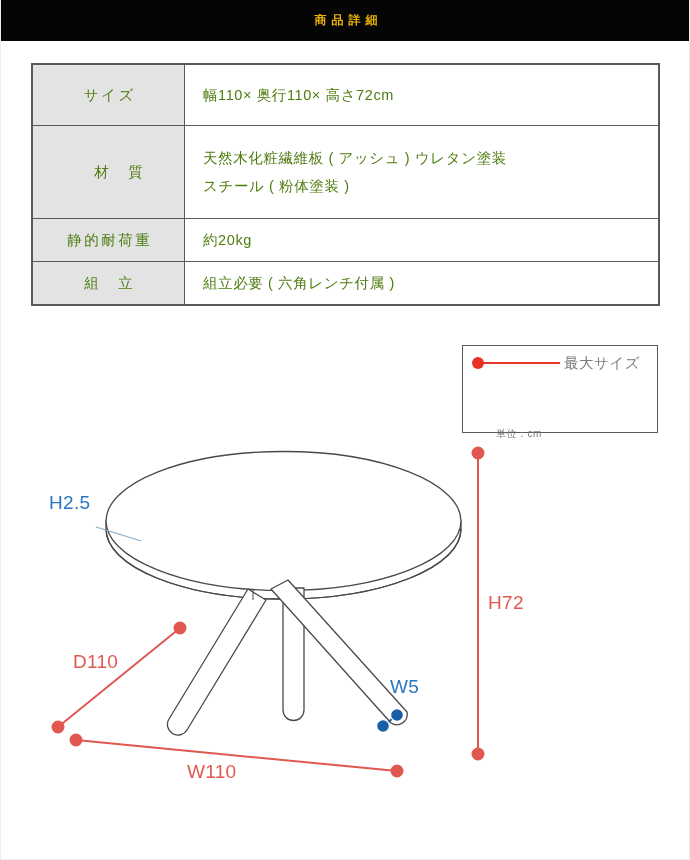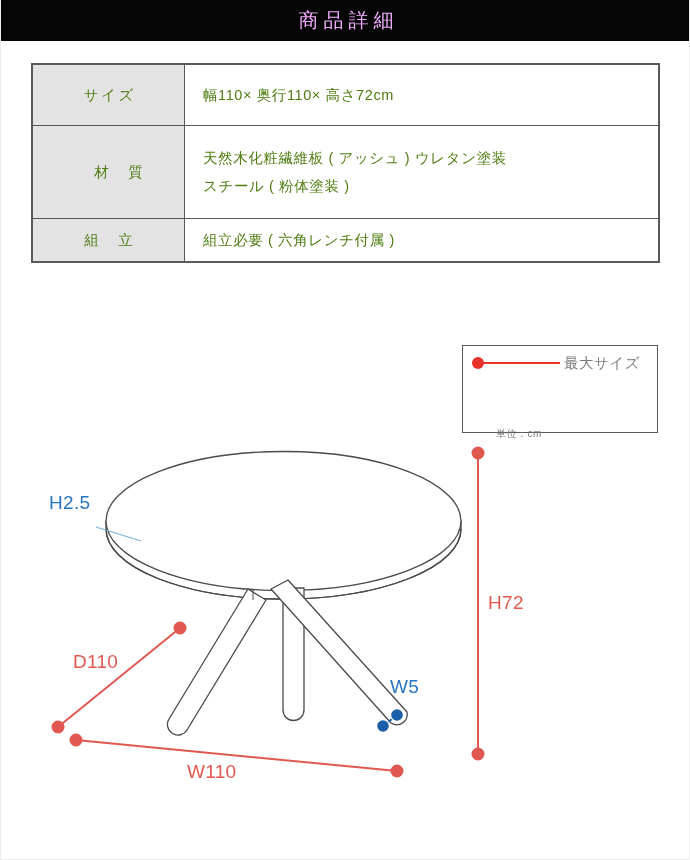--- a/index.html
+++ b/index.html
@@ -27,24 +27,24 @@
     position: absolute;
     left: 0; top: 0;
     width: 690px;
     height: 41px;
     background: #050505;
     display: flex;
     align-items: center;
     justify-content: center;
   }
   .header-title {
-    color: #f0abfc;
-    font-size: 20px;
+    color: #eab308;
+    font-size: 12px;
     letter-spacing: 5px;
-    font-weight: 400;
+    font-weight: 700;
     text-indent: 5px;
   }
 
   
   .spec-table {
     position: absolute;
     left: 30px;
     top: 63px;
     width: 629px;
     border-collapse: collapse;
@@ -183,20 +183,26 @@
         <td class="spec-label">サイズ</td>
         <td class="spec-value">
           <span class="line">幅110× 奥行110× 高さ72cm</span>
         </td>
       </tr>
       <tr class="row-material">
         <td class="spec-label">材　質</td>
         <td class="spec-value">
           <span class="line">天然木化粧繊維板 ( アッシュ ) ウレタン塗装</span>
           <span class="line">スチール ( 粉体塗装 )</span>
+        </td>
+      </tr>
+      <tr class="row-load">
+        <td class="spec-label">静的耐荷重</td>
+        <td class="spec-value">
+          <span class="line">約20kg</span>
         </td>
       </tr>
       <tr class="row-assembly">
         <td class="spec-label">組　立</td>
         <td class="spec-value">
           <span class="line">組立必要 ( 六角レンチ付属 )</span>
         </td>
       </tr>
     </tbody>
   </table>

